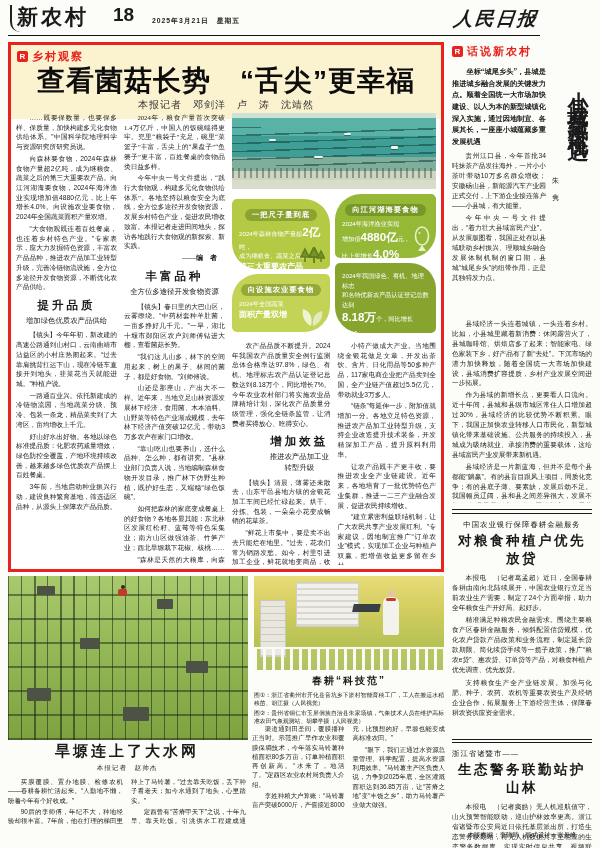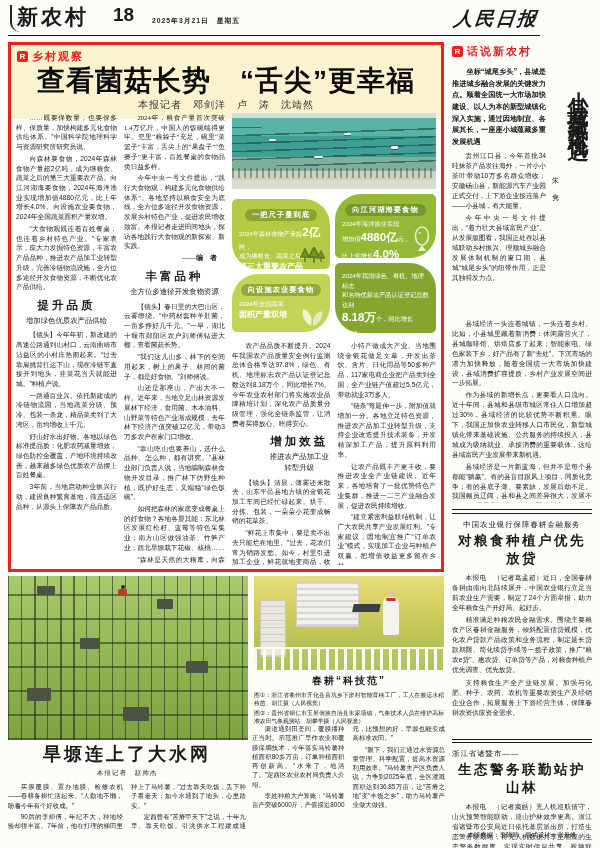--- a/index.html
+++ b/index.html
@@ -92,21 +92,21 @@
   
   .capbox{position:absolute;left:254px;top:674px;width:190px;height:46px;}
   .cap-title{text-align:center;font-weight:800;font-size:10px;letter-spacing:2px;margin:0 0 3px;}
   .capbox p{margin:0 0 1px;font-size:5.8px;line-height:1.45;text-align:justify;}
   
   .botcols{position:absolute;left:252px;top:724px;width:193px;height:120px;columns:2;column-gap:8px;
     font-size:6.4px;line-height:1.45;text-align:justify;overflow:hidden;}
   .botcols p{margin:0 0 2px;text-indent:2em;}
   .botleft{position:absolute;left:8px;top:742px;width:238px;height:104px;}
   .kicker2{text-align:center;font-size:7.2px;letter-spacing:1px;margin:0 0 2px;}
-  .head2{text-align:center;font-size:18px;font-weight:800;letter-spacing:3px;margin:0 0 3px;}
+  .head2{text-align:center;font-size:15px;font-weight:800;letter-spacing:3px;margin:0 0 3px;}
   .byline2{text-align:center;font-size:6.6px;color:#333;margin:0 0 4px;letter-spacing:1px;}
   .body2{columns:2;column-gap:8px;font-size:6.4px;line-height:1.45;text-align:justify;height:56px;overflow:hidden;}
   .body2 p{margin:0 0 2px;text-indent:2em;}
   
   .side{position:absolute;left:452px;top:42px;width:140px;height:800px;}
   .sk-row{display:flex;align-items:center;gap:4px;margin:2px 0 8px;}
   .sk-label{color:#e8231d;font-size:11px;font-weight:800;letter-spacing:2px;}
   .essay{display:flex;gap:2px;height:246px;overflow:hidden;}
   .essay-left{width:94px;flex:none;font-size:6.7px;line-height:1.5;text-align:justify;overflow:hidden;}
   .essay-left p{margin:0 0 2px;text-indent:2em;}

